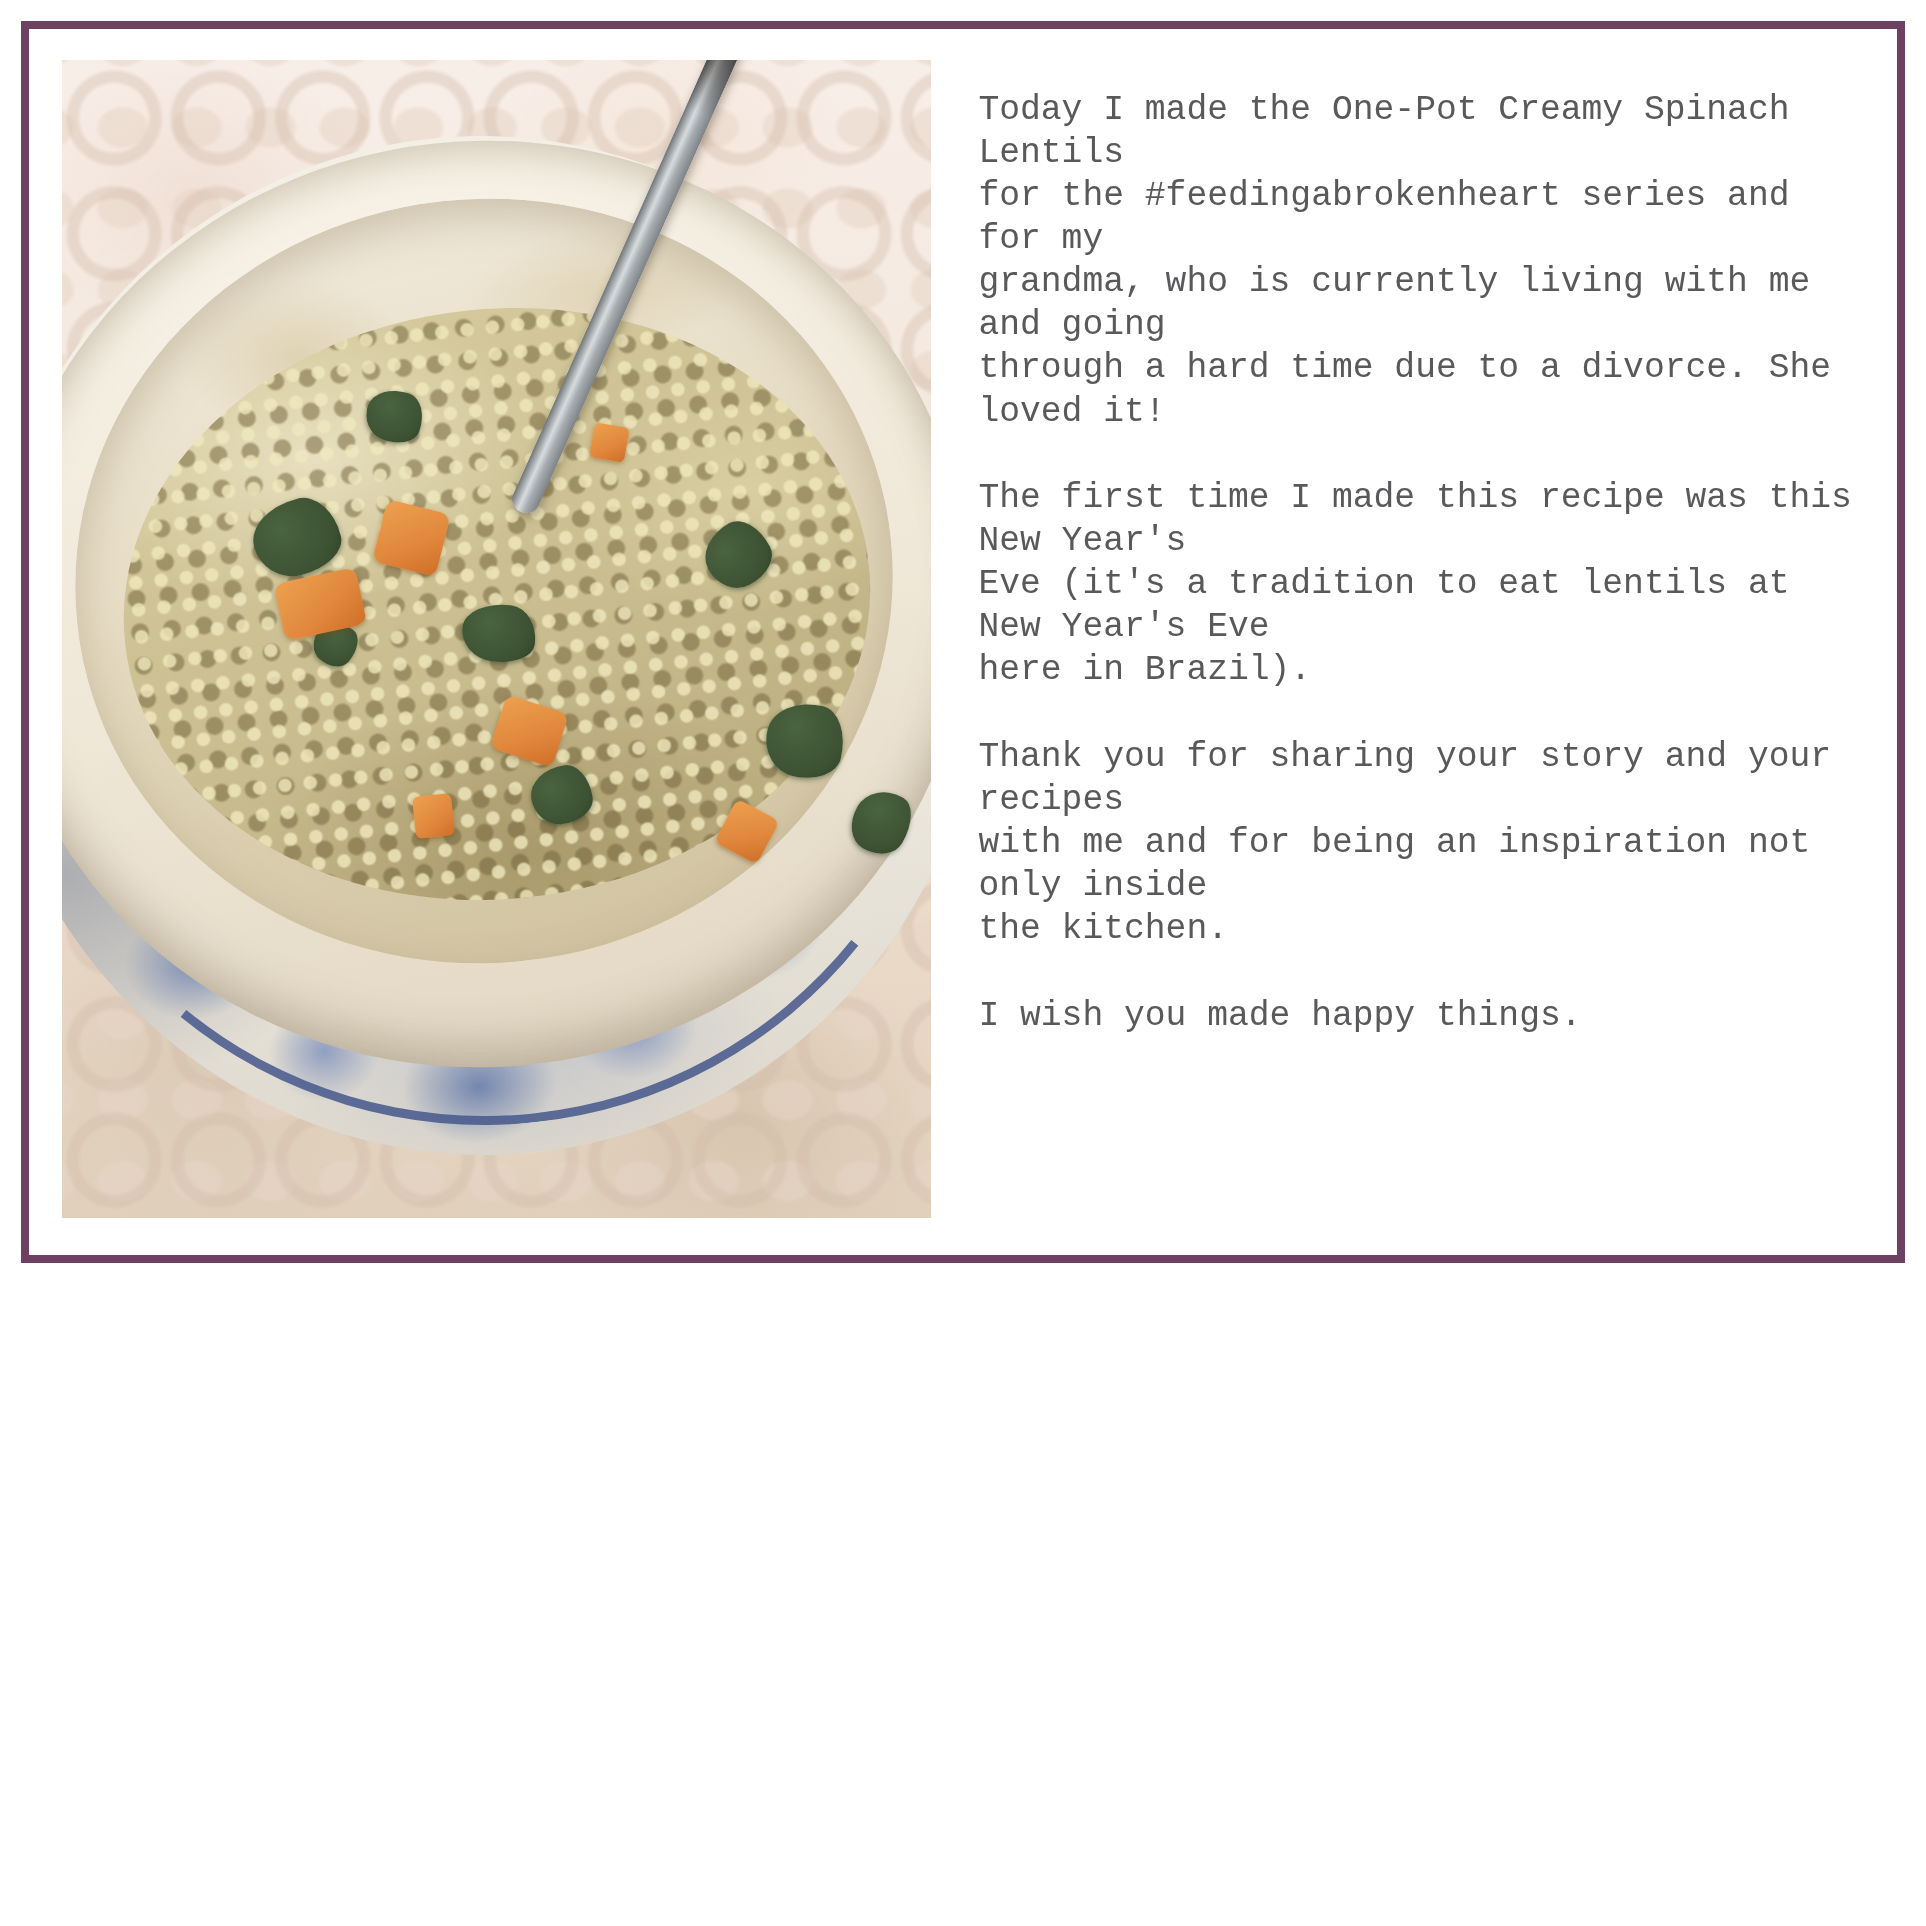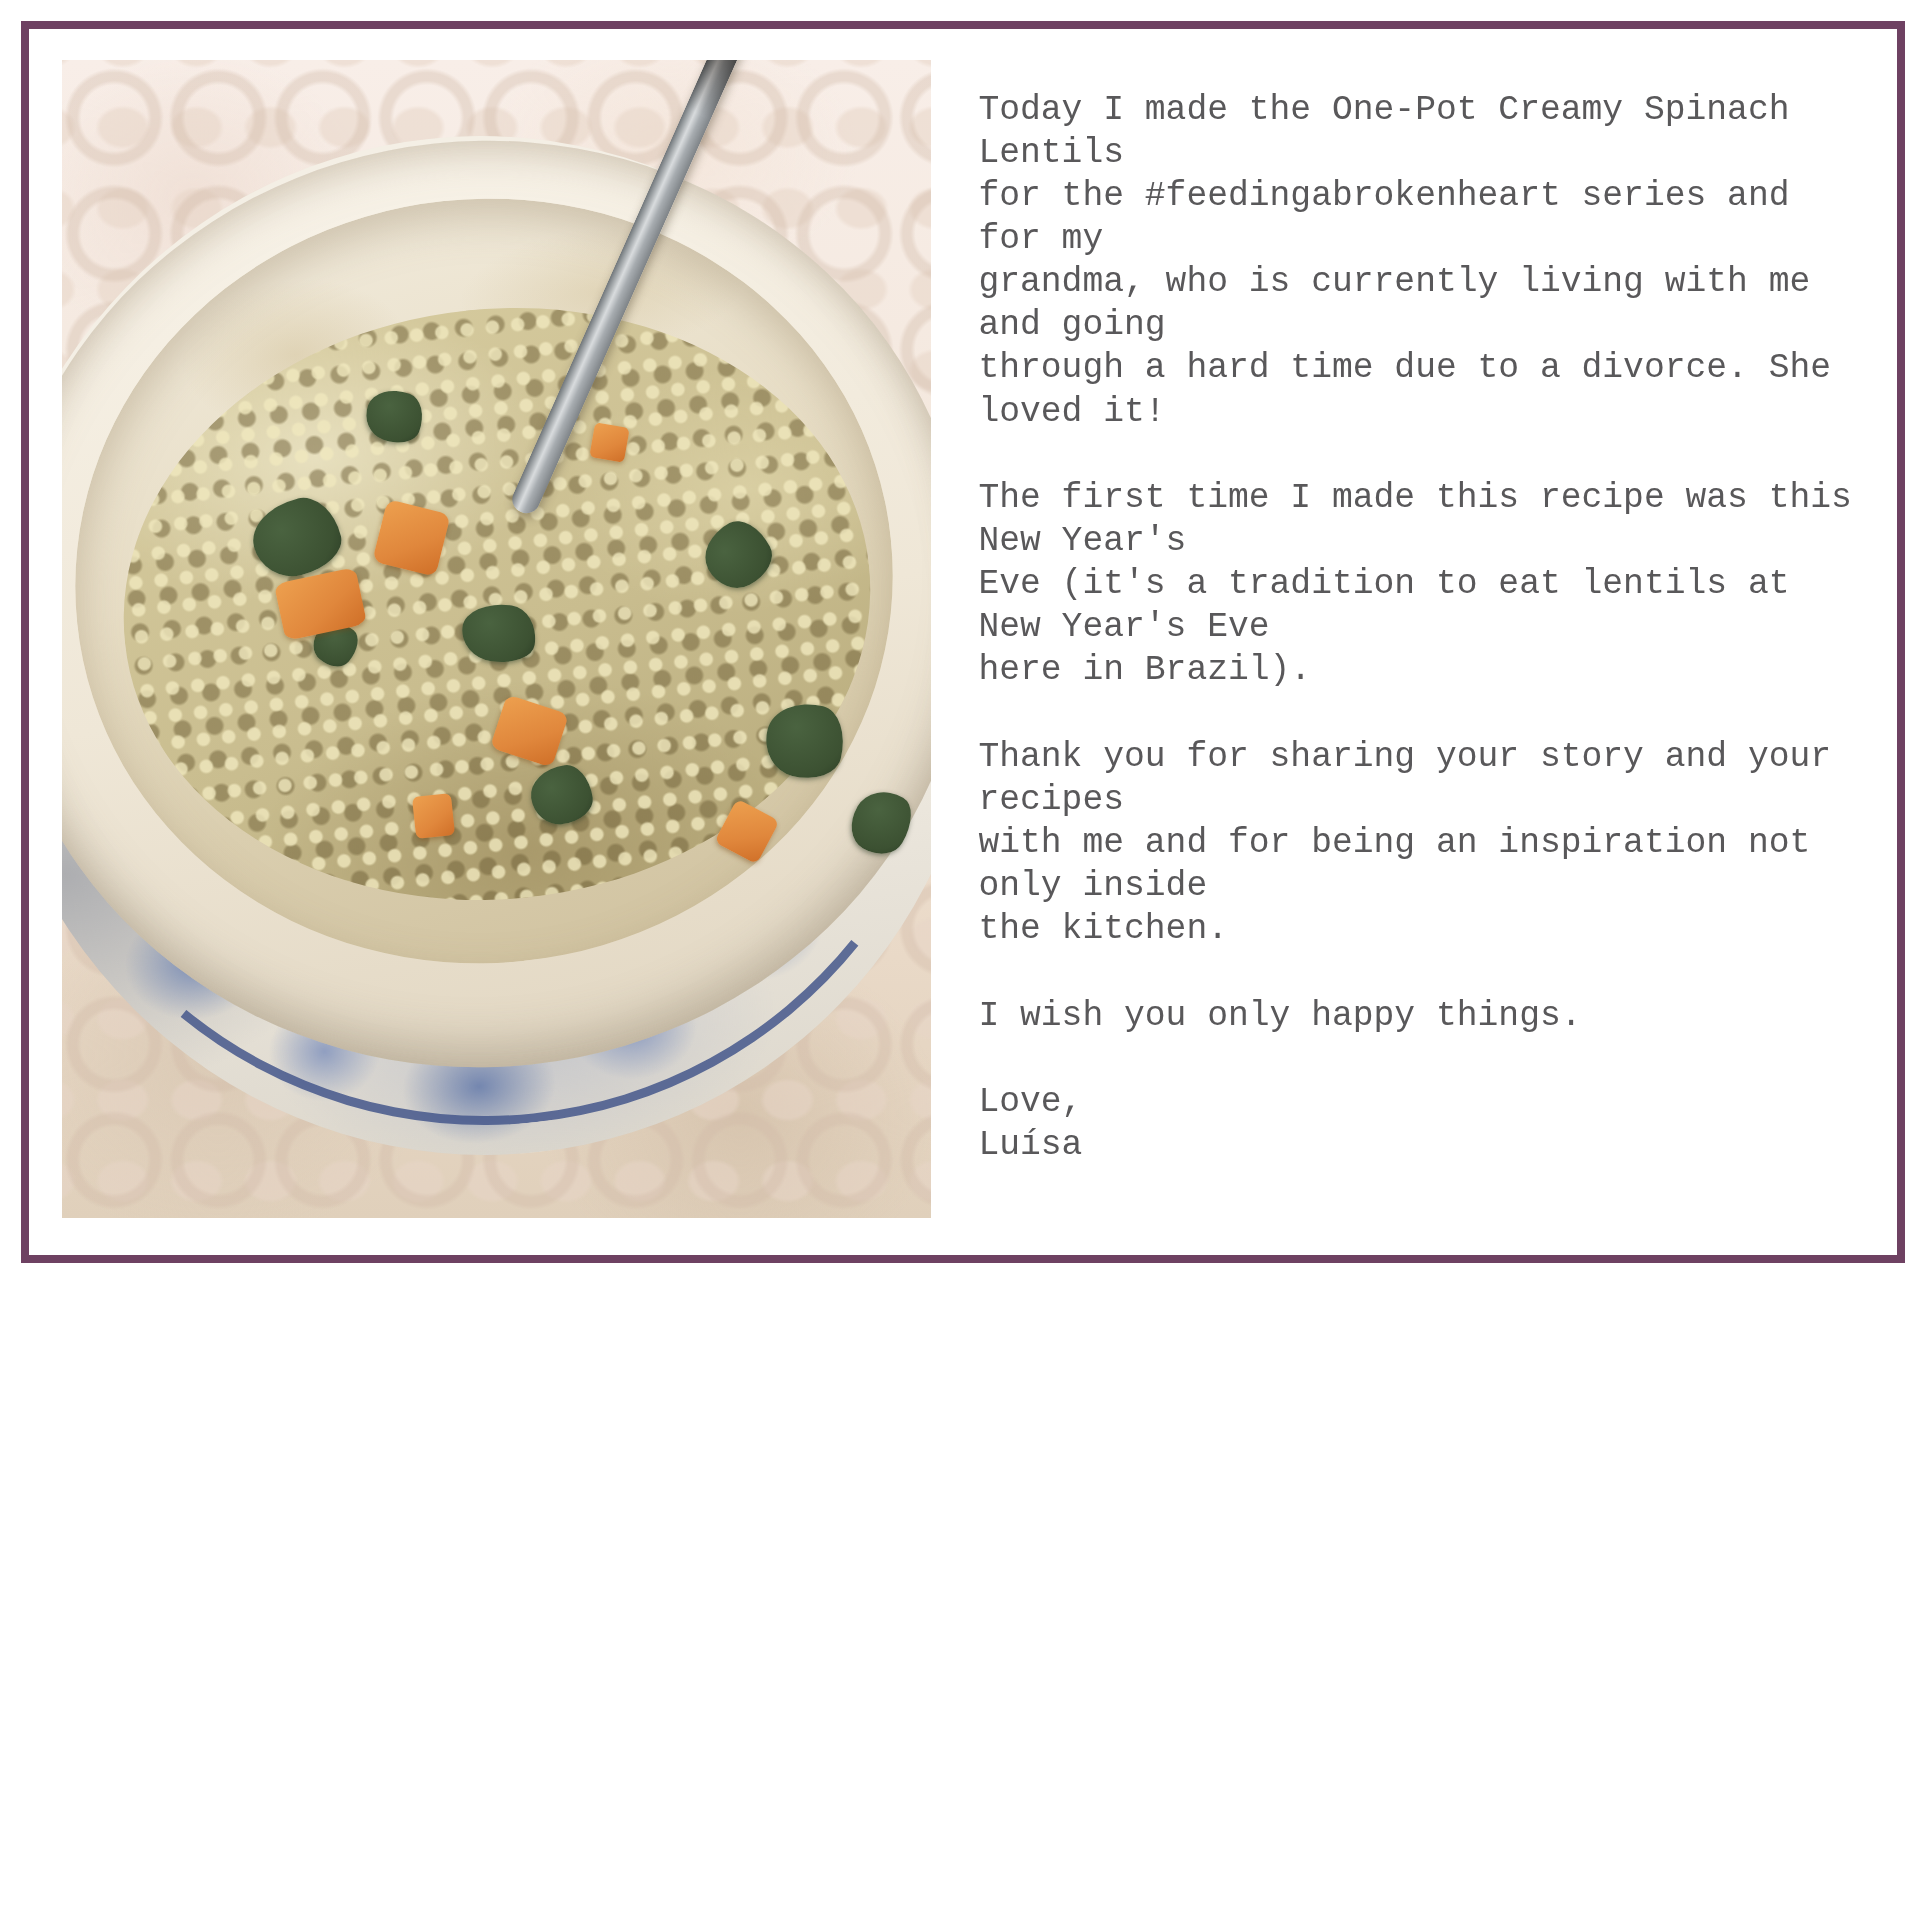--- a/index.html
+++ b/index.html
@@ -130,18 +130,16 @@
     <p>Today I made the One-Pot Creamy Spinach Lentils
 for the #feedingabrokenheart series and for my
 grandma, who is currently living with me and going
 through a hard time due to a divorce. She loved it!</p>
     <p>The first time I made this recipe was this New Year's
 Eve (it's a tradition to eat lentils at New Year's Eve
 here in Brazil).</p>
     <p>Thank you for sharing your story and your recipes
 with me and for being an inspiration not only inside
 the kitchen.</p>
-    <p>I wish you only happy things.</p>
-    <p>Love,
-Luísa</p>
+    <p>I wish you made happy things.</p>
   </div>
 </div>
 
 
 </body></html>

